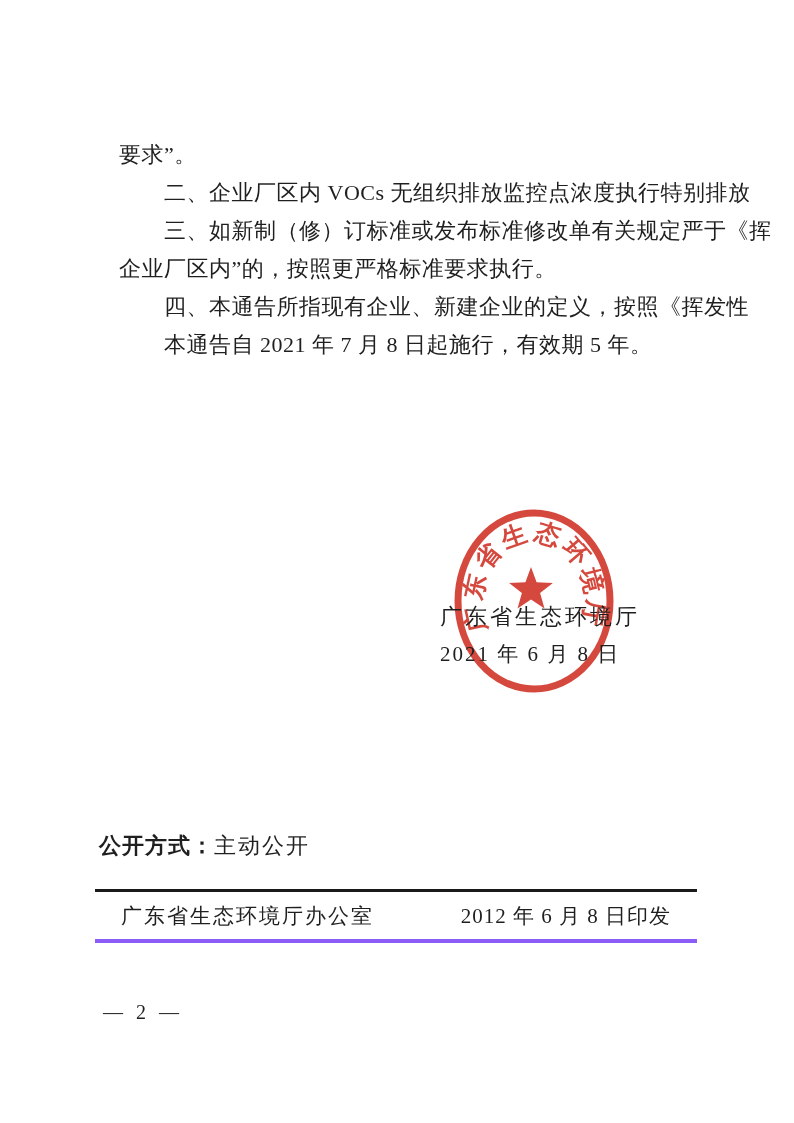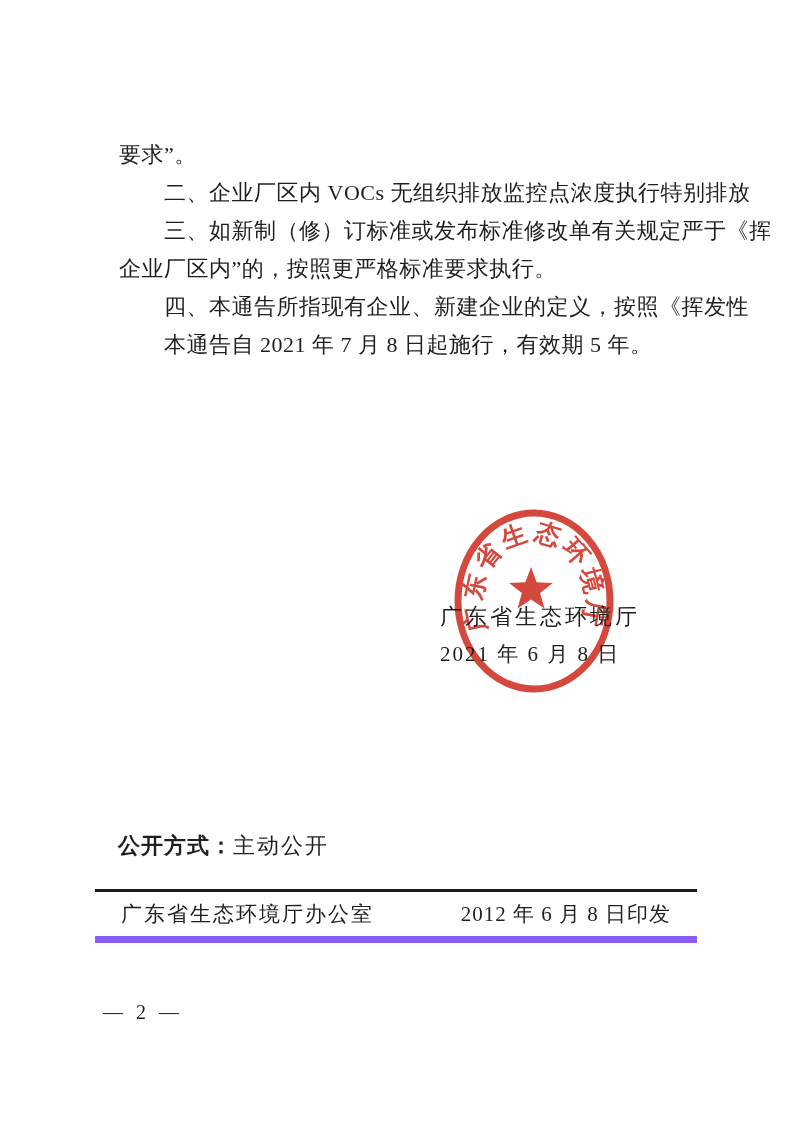--- a/index.html
+++ b/index.html
@@ -67,41 +67,41 @@
     text-align: left;
     font-size: 21px;
     letter-spacing: 2px;
     z-index: 2;
     white-space: nowrap;
   }
 
   
   .disclosure {
     position: absolute;
-    left: 118px;
+    left: 99px;
     top: 831px;
     font-size: 22px;
     white-space: nowrap;
   }
   .disclosure .label {
     font-family: "Liberation Sans", "DejaVu Sans", sans-serif;
     font-weight: 700;
     letter-spacing: 1px;
   }
   .disclosure .value { letter-spacing: 2px; }
 
   
   .colophon {
     position: absolute;
     left: 95px;
     top: 889px;
     width: 602px;
     height: 54px;
     border-top: 3px solid #1a1a1a;
-    border-bottom: 7px solid #8b5cf6;
+    border-bottom: 4px solid #8b5cf6;
     display: flex;
     align-items: center;
     justify-content: space-between;
     padding: 2px 26px;
     font-size: 21px;
   }
   .colophon .office { letter-spacing: 2px; white-space: nowrap; }
   .colophon .print-date { letter-spacing: 1px; white-space: nowrap; }
 
   

